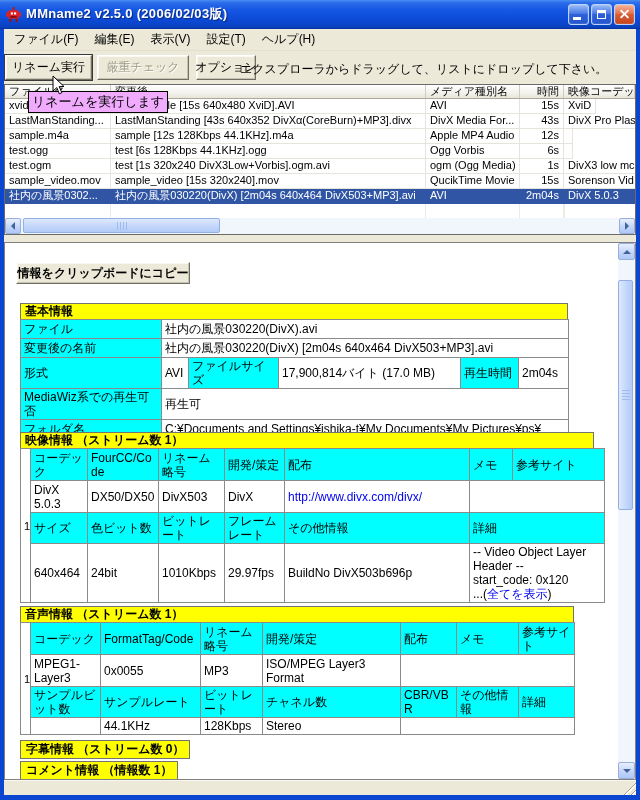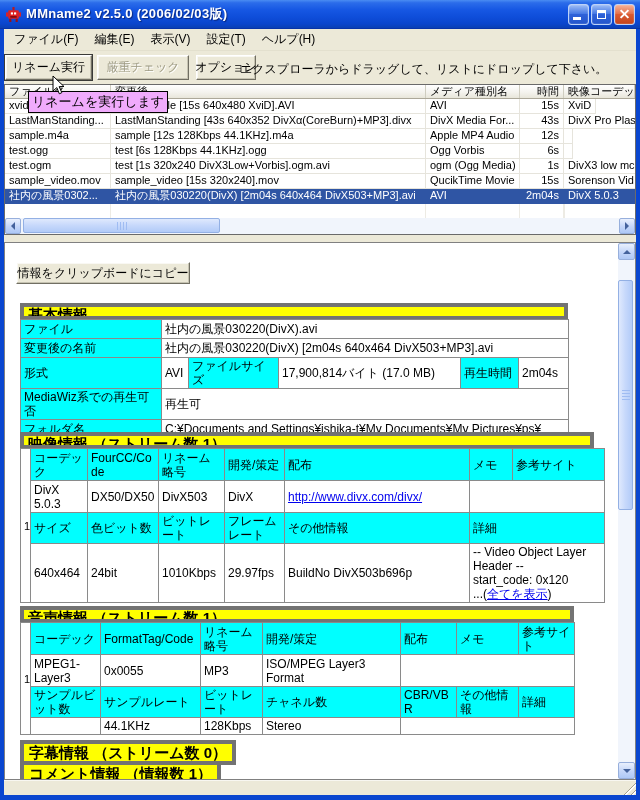--- a/index.html
+++ b/index.html
@@ -80,31 +80,31 @@
     background:linear-gradient(90deg,#DFE9FD 0%,#C6D8FB 50%,#B2CBF8 100%)}
   .vthumb::after{content:"";position:absolute;top:50%;left:3px;margin-top:-5px;height:10px;width:8px;
     background:repeating-linear-gradient(180deg,#9FBCF2 0 1px,transparent 1px 3px)}
 
   
   .panel{position:absolute;left:0;right:0;top:213px;height:538px;background:#fff;
     border:1px solid #808080;overflow:hidden}
   .copybtn{position:absolute;left:11px;top:19px;width:174px;height:22px;background:#ECE9D8;
     border:1px solid;border-color:#FFFFFF #716F63 #716F63 #FFFFFF;
     box-shadow:inset -1px -1px 0 #C6C3B2,inset 1px 1px 0 #F9F8F3;
-    font-size:12px;display:flex;align-items:center;justify-content:center;font-weight:normal}
+    font-size:12px;display:flex;align-items:center;justify-content:center;font-weight:bold}
   .section{position:absolute;left:15px}
-  .ybar{background:#FF0;border:4px solid #737373;font-weight:bold;font-size:15px;
+  .ybar{background:#FF0;border:1px solid #737373;font-weight:bold;font-size:12px;
     line-height:13px;padding:1px 4px;height:17px;white-space:nowrap;overflow:hidden}
   .ybar.inline{display:inline-block;height:auto;padding:2px 5px}
   table.info{border-collapse:collapse;table-layout:fixed;font-size:12px;line-height:14px;margin-top:-1px}
   table.info td{border:1px solid #8A8A8A;padding:1px 3px;vertical-align:middle;
     overflow:hidden;word-wrap:break-word}
   td.cy{background:#00FFFF}
   td.rownum{border-color:transparent;background:#fff;padding:0 1px;font-size:11px;text-align:left}
-  a.lnk{color:#0000EE;text-decoration:underline;cursor:pointer}
+  a.lnk{color:#0000EE;cursor:pointer}
 
   .statusbar{position:absolute;left:0;right:0;top:751px;height:15px;background:#ECE9D8;
     border-top:1px solid #F8F7F1}
   .grip{position:absolute;right:0;bottom:0;width:13px;height:13px;
     background:repeating-linear-gradient(-45deg,transparent 0 2px,#fff 2px 3px,#A39F8B 3px 4px,transparent 4px 5px);
     clip-path:polygon(100% 0,100% 100%,0 100%)}
 
   
   .tooltip{position:absolute;left:24px;top:62px;background:#f0abfc;border:1px solid #000;
     font-size:13px;line-height:12px;padding:4px 3px;white-space:nowrap;z-index:50}

